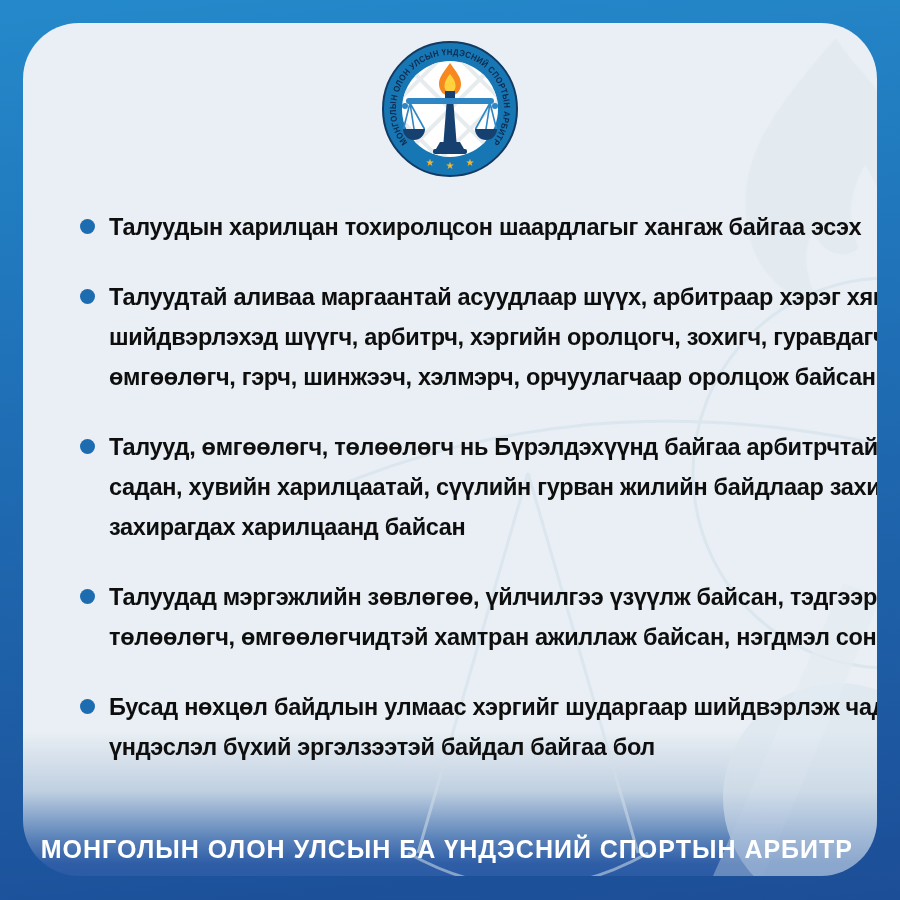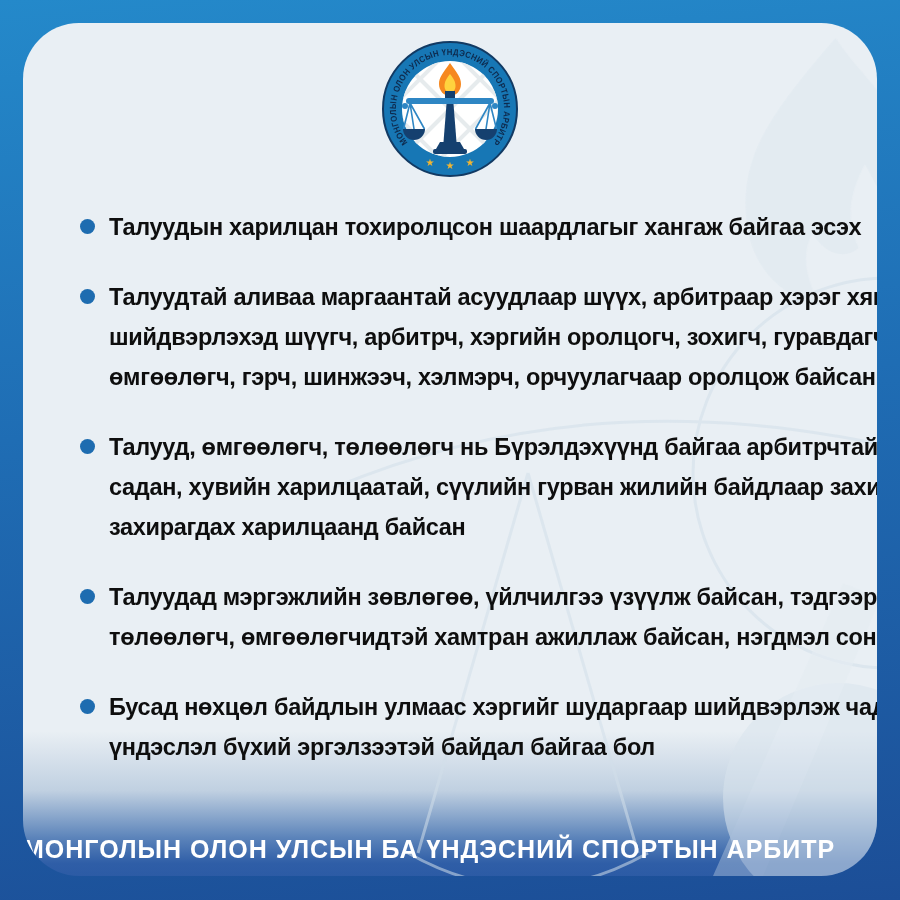--- a/index.html
+++ b/index.html
@@ -22,21 +22,21 @@
   }
   .bullet-item{display:flex;align-items:flex-start;gap:14px;}
   .bullet-dot{flex:none;width:15px;height:15px;border-radius:50%;background:#1e6cb0;margin-top:12px;}
   .lines{
     font-weight:700;font-size:23.5px;line-height:40px;letter-spacing:-0.3px;
     color:#0e0e0e;
   }
   .line{white-space:nowrap;}
   .footer-bar{
     position:absolute;left:0;right:0;bottom:12px;
-    padding-right:24px;
+    text-align:right;padding-right:24px;
     color:#ffffff;font-weight:600;font-size:25px;letter-spacing:1px;
     white-space:nowrap;
   }
 </style>
 </head>
 <body>
 
 <div class="card">
 
   <svg class="watermark" width="854" height="853" viewBox="0 0 854 853">

